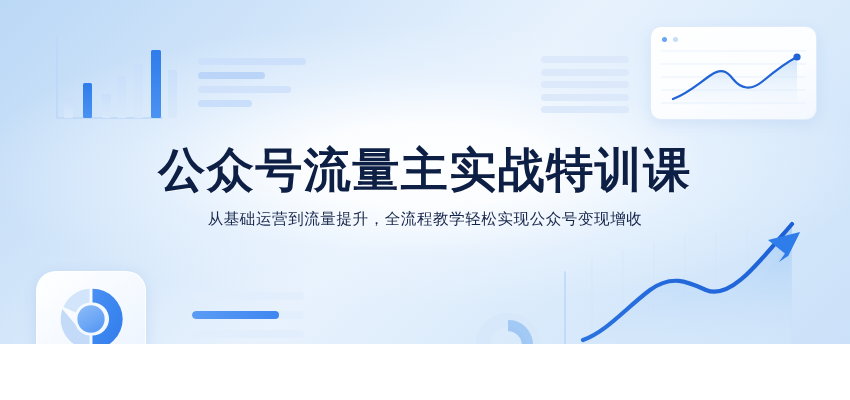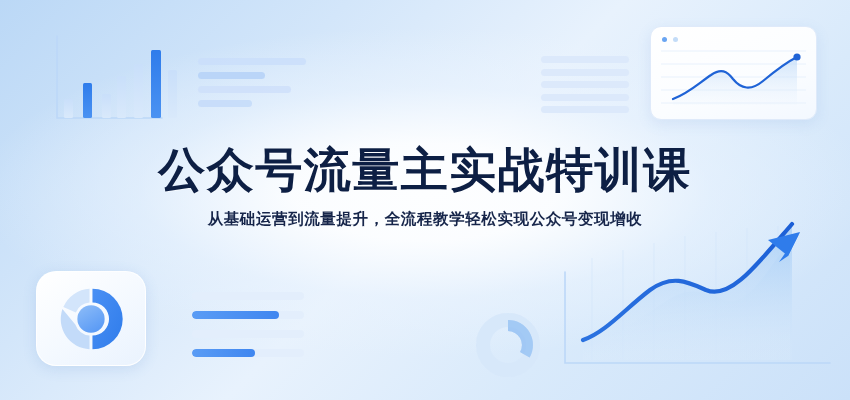--- a/index.html
+++ b/index.html
@@ -8,21 +8,21 @@
   }
   body {
     width: 850px;
     height: 400px;
     overflow: hidden;
     font-family: "Liberation Sans", sans-serif;
   }
   .banner {
     position: relative;
     width: 850px;
-    height: 400px;
+    height: 344px;
     overflow: hidden;
     background:
       radial-gradient(ellipse 70% 55% at 50% 48%, #fdfeff 0%, rgba(253,254,255,0.92) 22%, rgba(235,244,254,0.55) 48%, rgba(214,233,252,0.0) 75%),
       linear-gradient(135deg, #bbd8f6 0%, #d3e6fa 28%, #e8f2fd 50%, #d9eafb 72%, #cbe1f9 100%);
   }
   .svg-full {
     position: absolute;
     left: 0;
     top: 0;
     width: 850px;
@@ -46,21 +46,21 @@
     line-height: 1.04;
     font-weight: bold;
     letter-spacing: 1.5px;
     color: #0d1f44;
     text-shadow: 0 1px 0 rgba(255,255,255,0.55);
   }
   .sub-title {
     margin: 14px 0 0 0;
     font-family: "Liberation Sans", sans-serif;
     font-size: 15.5px;
-    font-weight: bold;
+    font-weight: normal;
     letter-spacing: 0.6px;
     color: #16254a;
   }
 
   
   .bar-lines {
     position: absolute;
     display: flex;
     flex-direction: column;
   }

